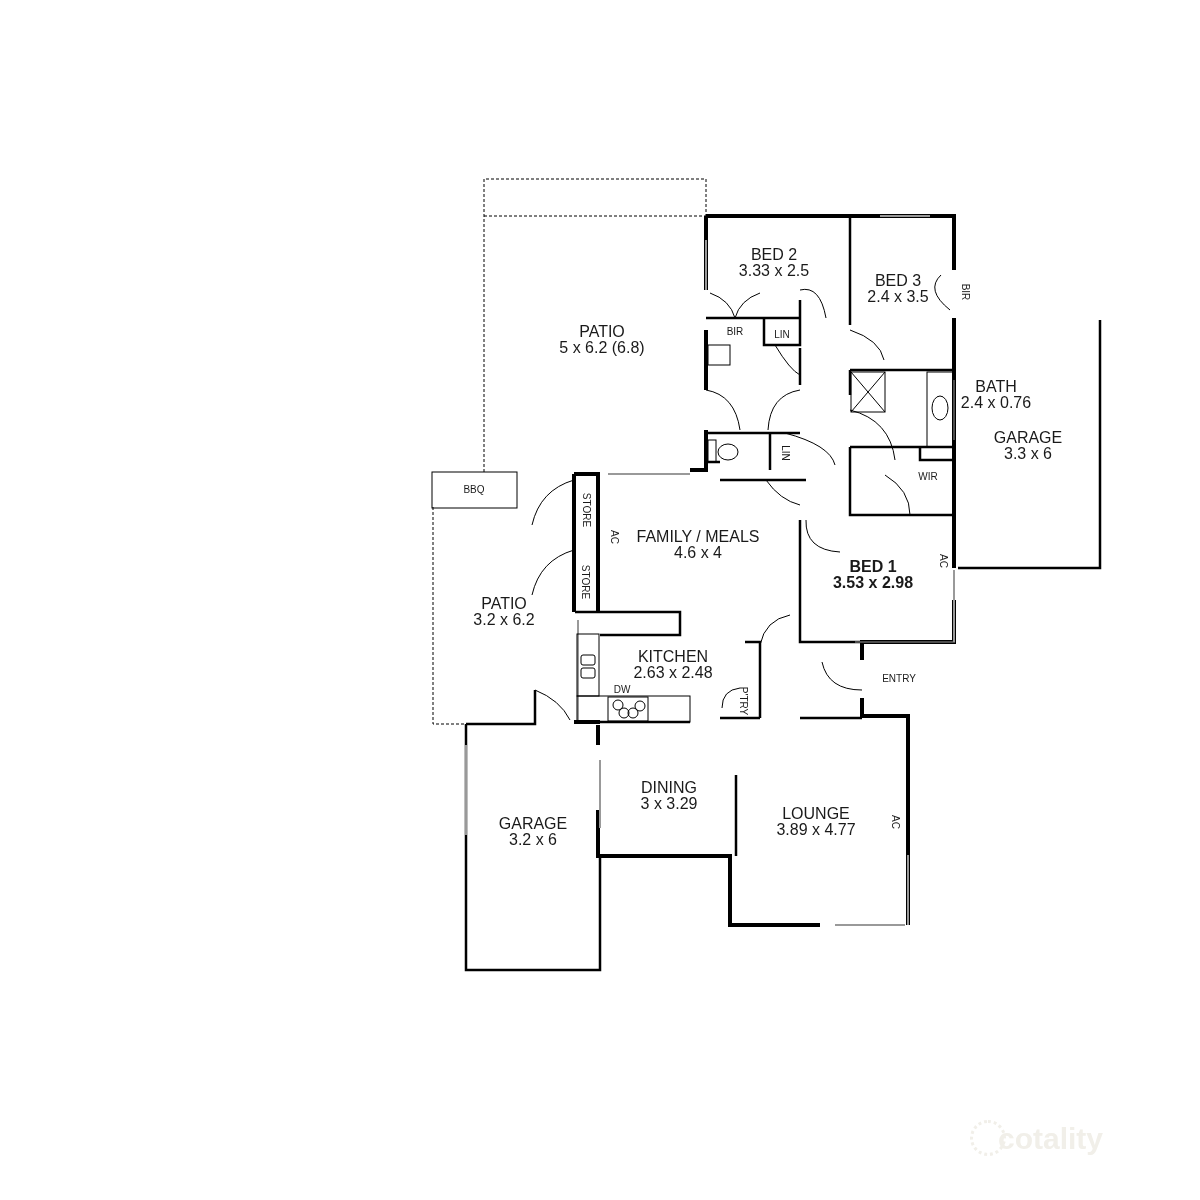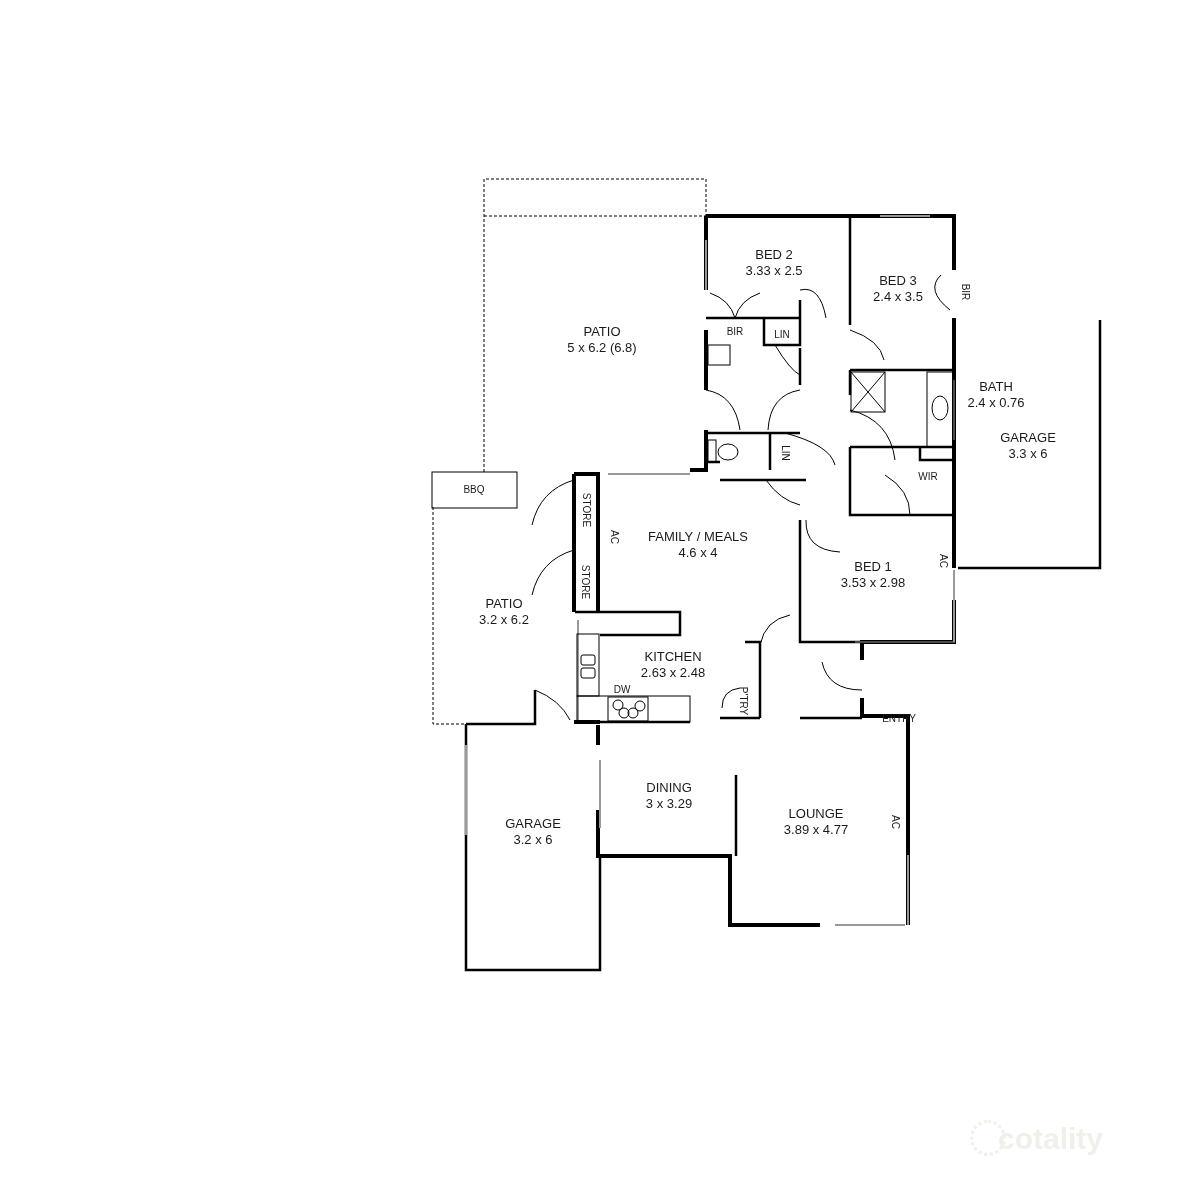--- a/index.html
+++ b/index.html
@@ -1,18 +1,18 @@
 <!DOCTYPE html>
 <html><head>
 <meta charset="utf-8">
 <style>
   html,body{margin:0;padding:0;background:#fff;}
   #root{position:relative;width:1200px;height:1200px;background:#fff;overflow:hidden;font-family:"Liberation Sans",sans-serif;}
   svg{position:absolute;left:0;top:0;}
-  .lbl{position:absolute;text-align:center;color:#1a1a1a;font-size:13px;line-height:16px;transform:translate(-50%,-50%);white-space:nowrap;}
+  .lbl{position:absolute;text-align:center;color:#1a1a1a;font-size:16px;line-height:16px;transform:translate(-50%,-50%);white-space:nowrap;}
   .sm{font-size:10px;}
   .rot{transform:translate(-50%,-50%) rotate(90deg);}
   .title{position:absolute;left:64px;top:958px;font-size:29px;color:#111;font-family:"Liberation Sans",sans-serif;letter-spacing:0.2px;}
   .disc{position:absolute;left:64px;top:1001px;width:680px;text-align:center;font-size:11px;line-height:14px;color:#222;}
   .logo{position:absolute;left:998px;top:1122px;font-size:30px;color:#f1efe9;font-weight:bold;}
   .logo-dot{position:absolute;left:970px;top:1120px;width:30px;height:30px;border-radius:50%;border:3px dotted #f1efe9;}
 </style>
 </head>
 <body>
 
@@ -140,21 +140,21 @@
       <div>2.4 x 0.76</div>
     </div>
 <div class="lbl" style="left:1028px;top:446px;">
       <div>GARAGE</div>
       <div>3.3 x 6</div>
     </div>
 <div class="lbl" style="left:698px;top:545px;">
       <div>FAMILY / MEALS</div>
       <div>4.6 x 4</div>
     </div>
-<div class="lbl" style="left:873px;top:575px;">
+<div class="lbl" style="left:873px;top:575px;font-weight:bold;">
       <div>BED 1</div>
       <div>3.53 x 2.98</div>
     </div>
 <div class="lbl" style="left:504px;top:612px;">
       <div>PATIO</div>
       <div>3.2 x 6.2</div>
     </div>
 <div class="lbl" style="left:673px;top:665px;">
       <div>KITCHEN</div>
       <div>2.63 x 2.48</div>
@@ -178,17 +178,17 @@
 <div class="lbl sm rot" style="left:965px;top:292px;">BIR</div>
 <div class="lbl sm" style="left:928px;top:477px;">WIR</div>
 <div class="lbl sm" style="left:474px;top:490px;">BBQ</div>
 <div class="lbl sm rot" style="left:586px;top:510px;">STORE</div>
 <div class="lbl sm rot" style="left:585px;top:582px;">STORE</div>
 <div class="lbl sm rot" style="left:614px;top:537px;">AC</div>
 <div class="lbl sm rot" style="left:943px;top:561px;">AC</div>
 <div class="lbl sm rot" style="left:895px;top:822px;">AC</div>
 <div class="lbl sm" style="left:622px;top:690px;">DW</div>
 <div class="lbl sm rot" style="left:743px;top:701px;">P'TRY</div>
-<div class="lbl sm" style="left:899px;top:679px;margin-top:40px;">ENTRY</div>
+<div class="lbl sm" style="left:899px;top:679px;">ENTRY</div>
 
 <div class="logo-dot"></div>
 <div class="logo">cotality</div>
 </div>
 
 </body></html>

